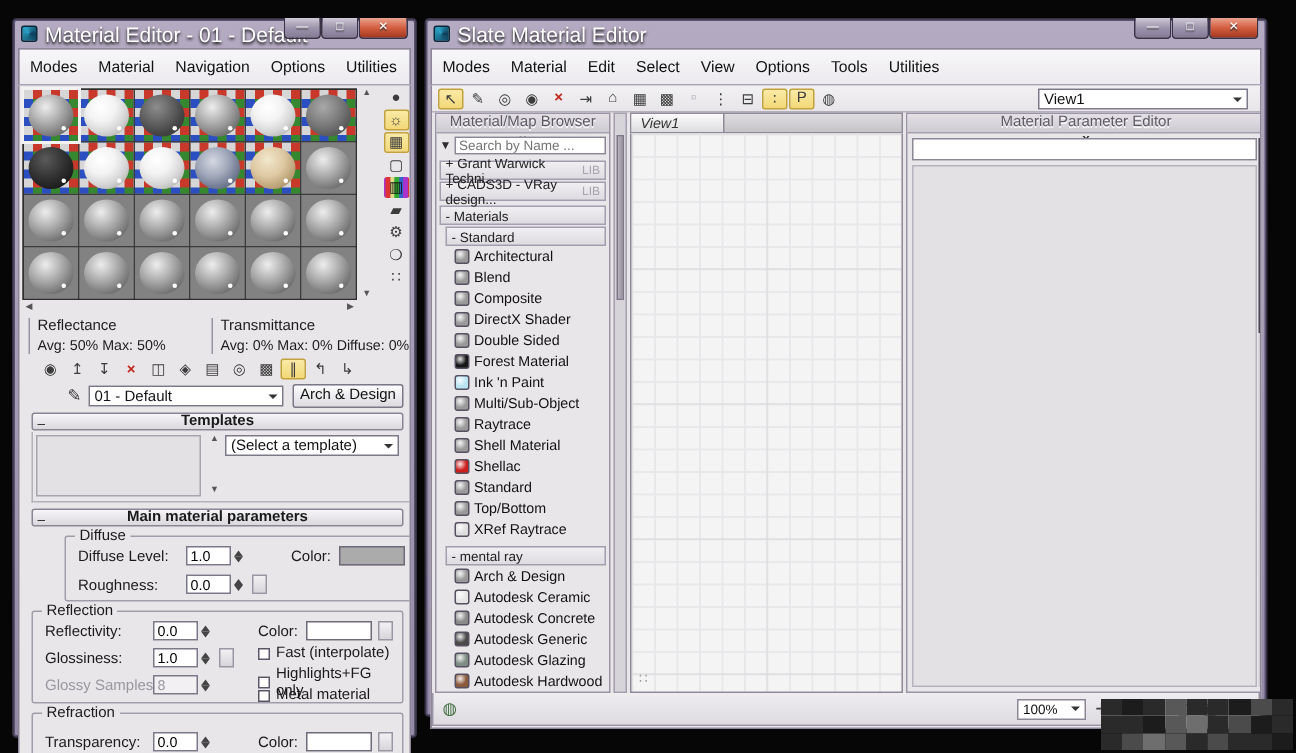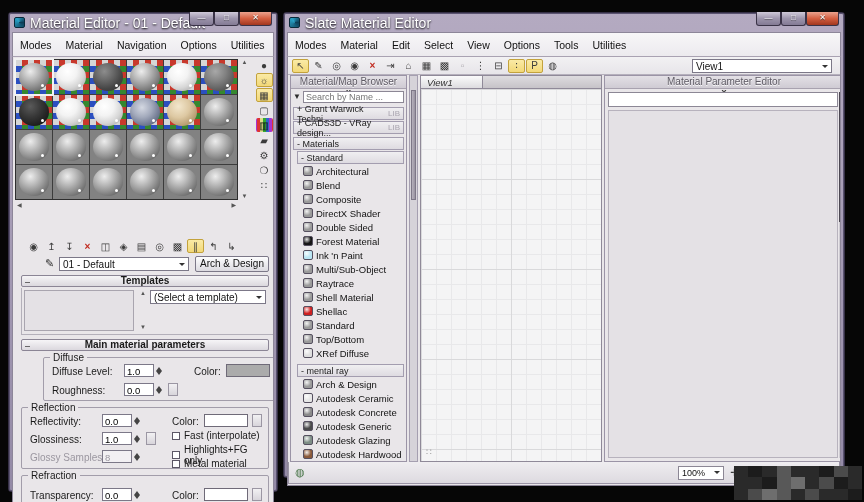--- a/index.html
+++ b/index.html
@@ -327,20 +327,30 @@
         <span class="ico">▰</span>
         <span class="ico">⚙</span>
         <span class="ico">❍</span>
         <span class="ico">∷</span>
       </div>
     <div class="hscroll">
       <span class="tri">◀</span>
       <span class="tri">▶</span>
     </div>
 
+    <div class="l-stats">
+      <div class="stat-col" style="width:116px;">
+        <div class="stat-label">Reflectance</div>
+        <div>Avg: 50% Max: 50%</div>
+      </div>
+      <div class="stat-col" style="flex:1;">
+        <div class="stat-label">Transmittance</div>
+        <div>Avg:  0% Max:  0% Diffuse:  0%</div>
+      </div>
+    </div>
 
     <div class="tool-row">
 
     <span class="ico">◉</span>
         <span class="ico">↥</span>
         <span class="ico">↧</span>
         <span class="ico red">×</span>
         <span class="ico">◫</span>
         <span class="ico">◈</span>
         <span class="ico">▤</span>
@@ -619,21 +629,21 @@
               <div class="mat-row">
               <span class="mat-ico" style="background: rgb(154, 154, 154);">
                   <i class="shine"></i>
                 </span>
               <span>Top/Bottom</span>
             </div>
               <div class="mat-row">
               <span class="mat-ico" style="background: rgb(222, 222, 222);">
                   <i class="shine"></i>
                 </span>
-              <span>XRef Diffuse</span>
+              <span>XRef Raytrace</span>
             </div>
             </div>
           <div class="sub-row" style="margin-top:4px;">
             <span>- mental ray</span>
           </div>
           <div>
 
           <div class="mat-row">
               <span class="mat-ico" style="background: rgb(154, 154, 154);">
                   <i class="shine"></i>

